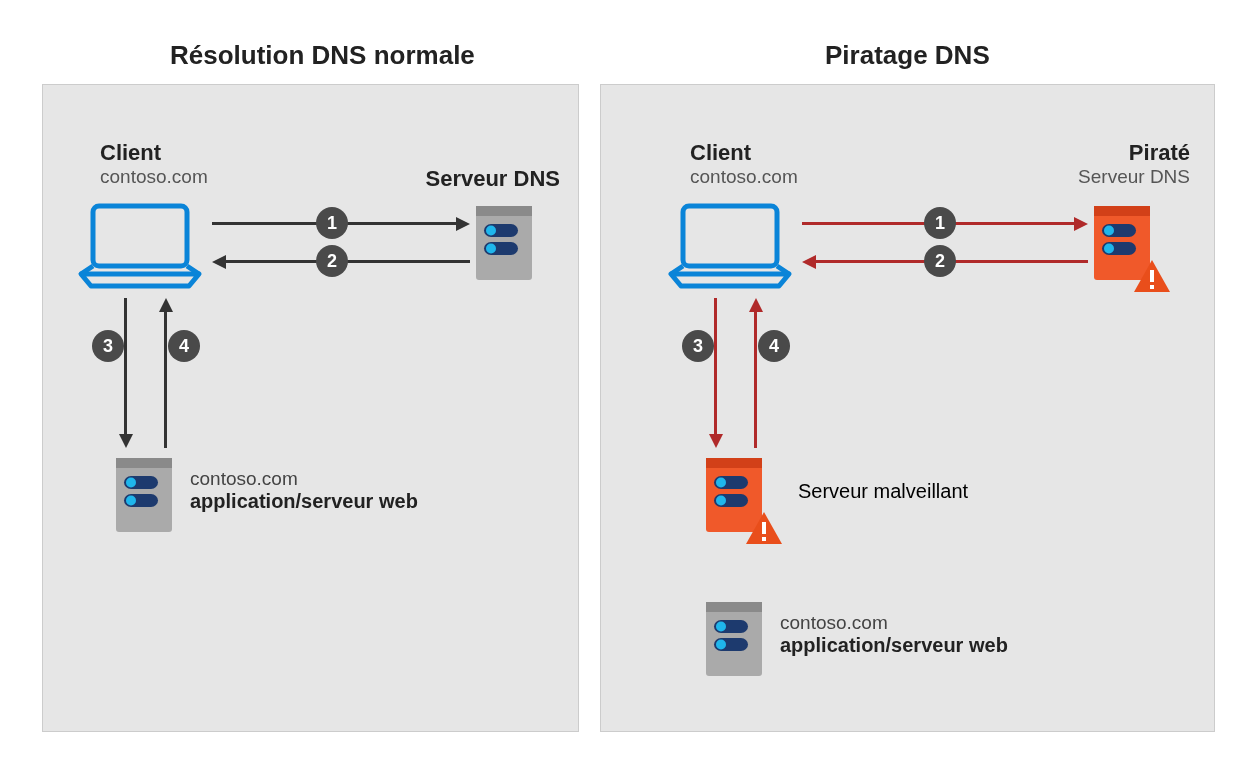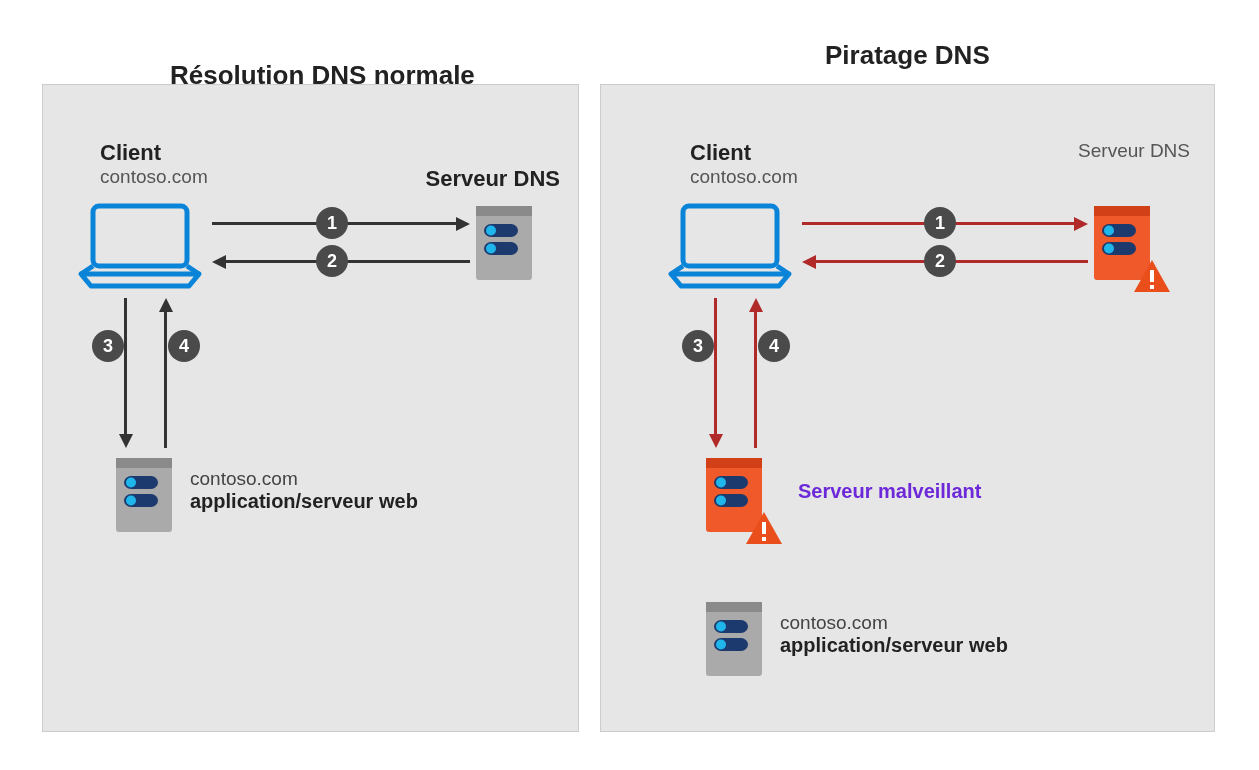--- a/index.html
+++ b/index.html
@@ -1,21 +1,21 @@
 <!DOCTYPE html>
 <html><head>
 <meta charset="utf-8">
 <style>
   * { box-sizing: border-box; margin: 0; padding: 0; }
   body { font-family: "Segoe UI", Arial, sans-serif; background: #fff; width: 1259px; height: 770px; position: relative; }
   .panel { position: absolute; background: #e6e6e6; border: 1px solid #ccc; }
   .panel-left { left: 42px; top: 84px; width: 537px; height: 648px; }
   .panel-right { left: 600px; top: 84px; width: 615px; height: 648px; }
   .panel-title { position: absolute; top: 40px; font-size: 26px; font-weight: 600; color: #222; }
-  .title-left { left: 170px; margin-top: 20px; }
+  .title-left { left: 170px; }
   .title-right { left: 825px; }
 
   .label-block { position: absolute; text-align: left; }
   .label-bold { font-size: 22px; font-weight: 600; color: #222; }
   .label-sub { font-size: 19px; color: #555; }
   .label-right { text-align: right; }
 
   .step-badge { position: absolute; width: 32px; height: 32px; border-radius: 50%; background: #4a4a4a; color: #fff; font-size: 18px; font-weight: 600; display: flex; align-items: center; justify-content: center; }
 
   .arrow-line { position: absolute; background: #333; }
@@ -28,21 +28,21 @@
   .ah-red.ah-right { border-left-color: #b02a2a; }
   .ah-red.ah-left { border-right-color: #b02a2a; }
   .ah-red.ah-down { border-top-color: #b02a2a; }
   .ah-red.ah-up { border-bottom-color: #b02a2a; }
 
   .icon-box { position: absolute; }
   
   .server-text { position: absolute; }
   .server-text .line1 { font-size: 19px; color: #444; }
   .server-text .line2 { font-size: 20px; font-weight: 600; color: #222; }
-  .server-text .bold-line { font-size: 20px; font-weight: 700; color: #6d28d9; }
+  .server-text .bold-line { font-size: 20px; font-weight: 400; color: #000000; }
 </style>
 </head>
 <body>
 
 <div class="panel-title title-left">Résolution DNS normale</div>
 <div class="panel-title title-right">Piratage DNS</div>
 
 <div class="panel panel-left"></div>
 <div class="panel panel-right"></div>
 
@@ -104,20 +104,21 @@
   <div class="line1">contoso.com</div>
   <div class="line2">application/serveur web</div>
 </div>
 
 <div class="label-block" style="left:690px; top:140px; width:160px;">
   <div class="label-bold">Client</div>
   <div class="label-sub">contoso.com</div>
 </div>
 
 <div class="label-block label-right" style="left:1030px; top:140px; width:160px;">
+  <div class="label-bold">Piraté</div>
   <div class="label-sub">Serveur DNS</div>
 </div>
 
 <div class="icon-box" style="left:665px; top:202px;">
   <svg width="130" height="88" viewBox="0 0 130 88">
     <rect x="18" y="4" width="94" height="60" rx="6" fill="none" stroke="#0a84d8" stroke-width="5"></rect>
     <path d="M6 72 L124 72 L114 84 L16 84 Z" fill="none" stroke="#0a84d8" stroke-width="5" stroke-linejoin="round"></path>
     <path d="M18 64 L6 72 M112 64 L124 72" stroke="#0a84d8" stroke-width="5"></path>
   </svg>
 </div>

